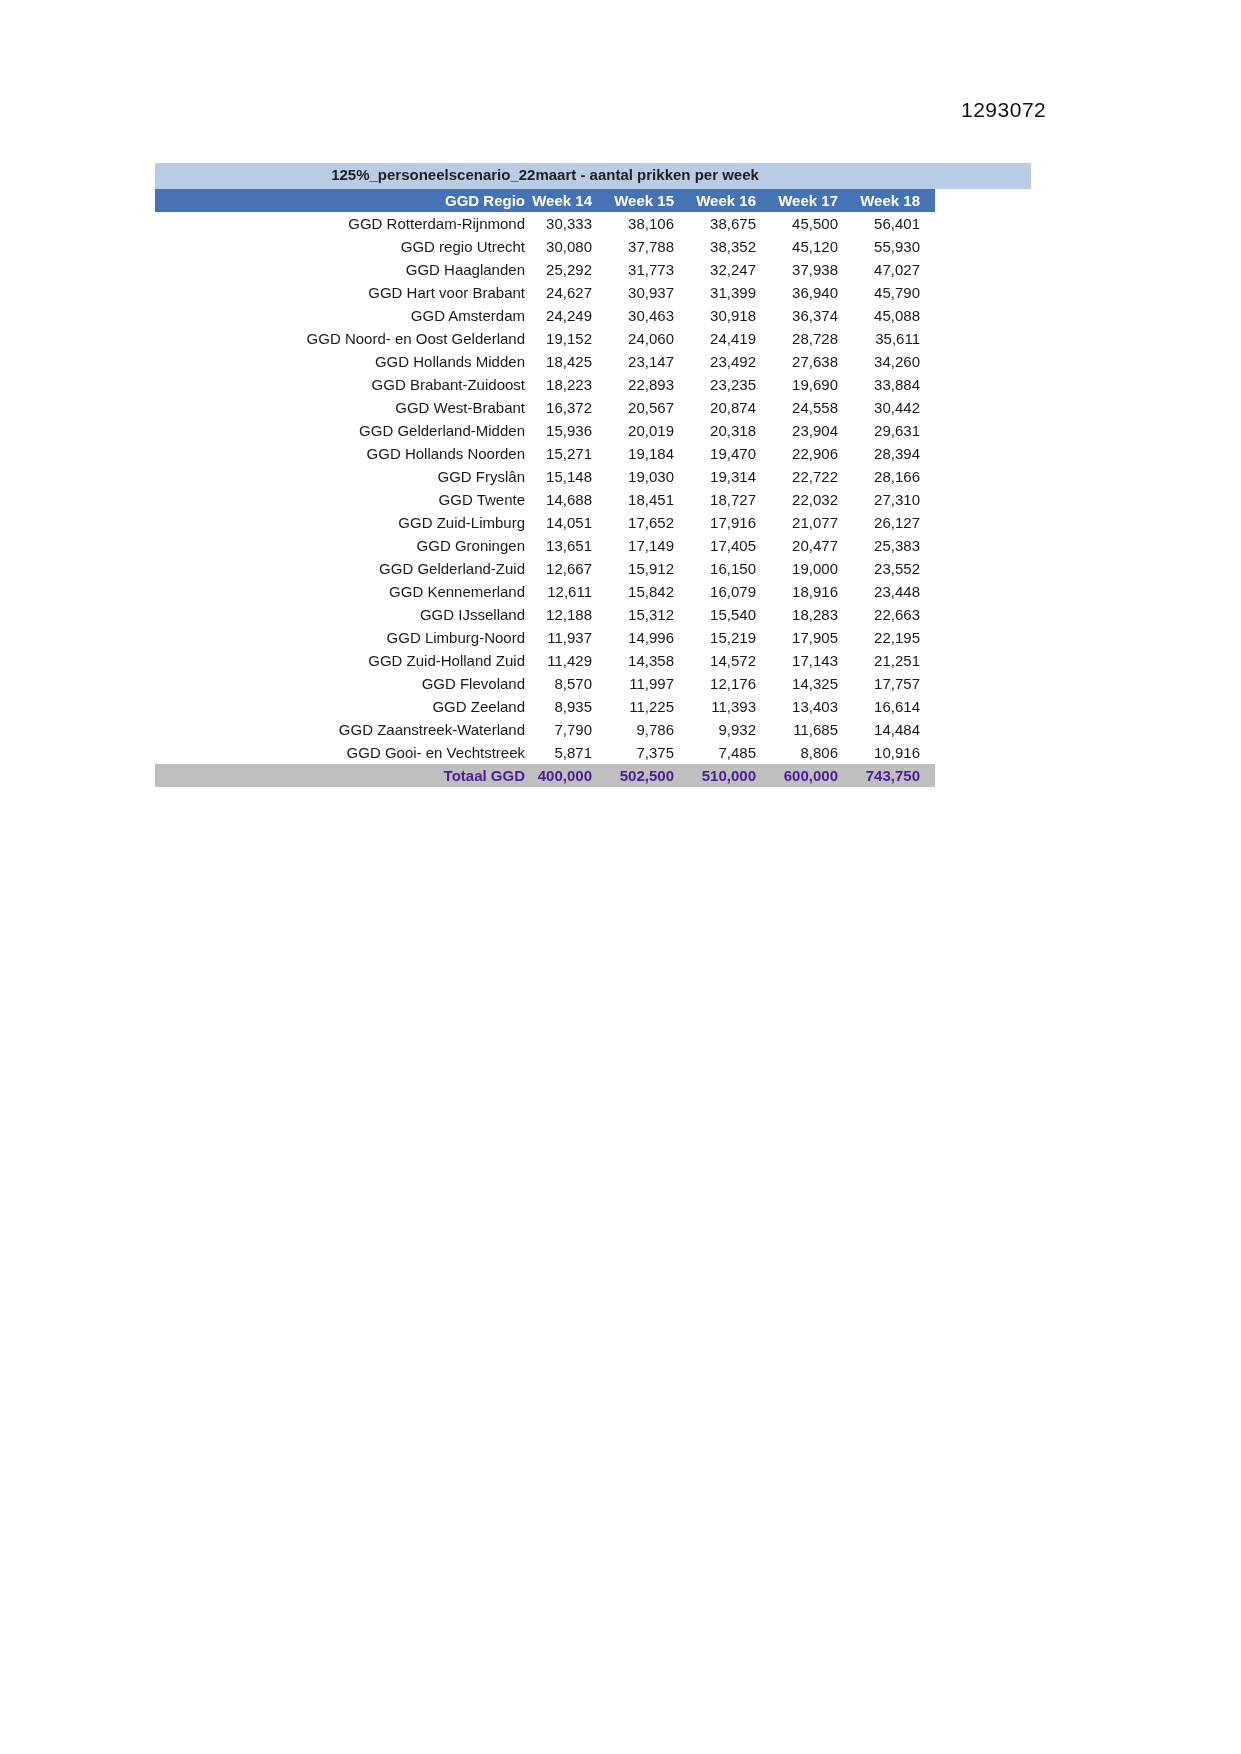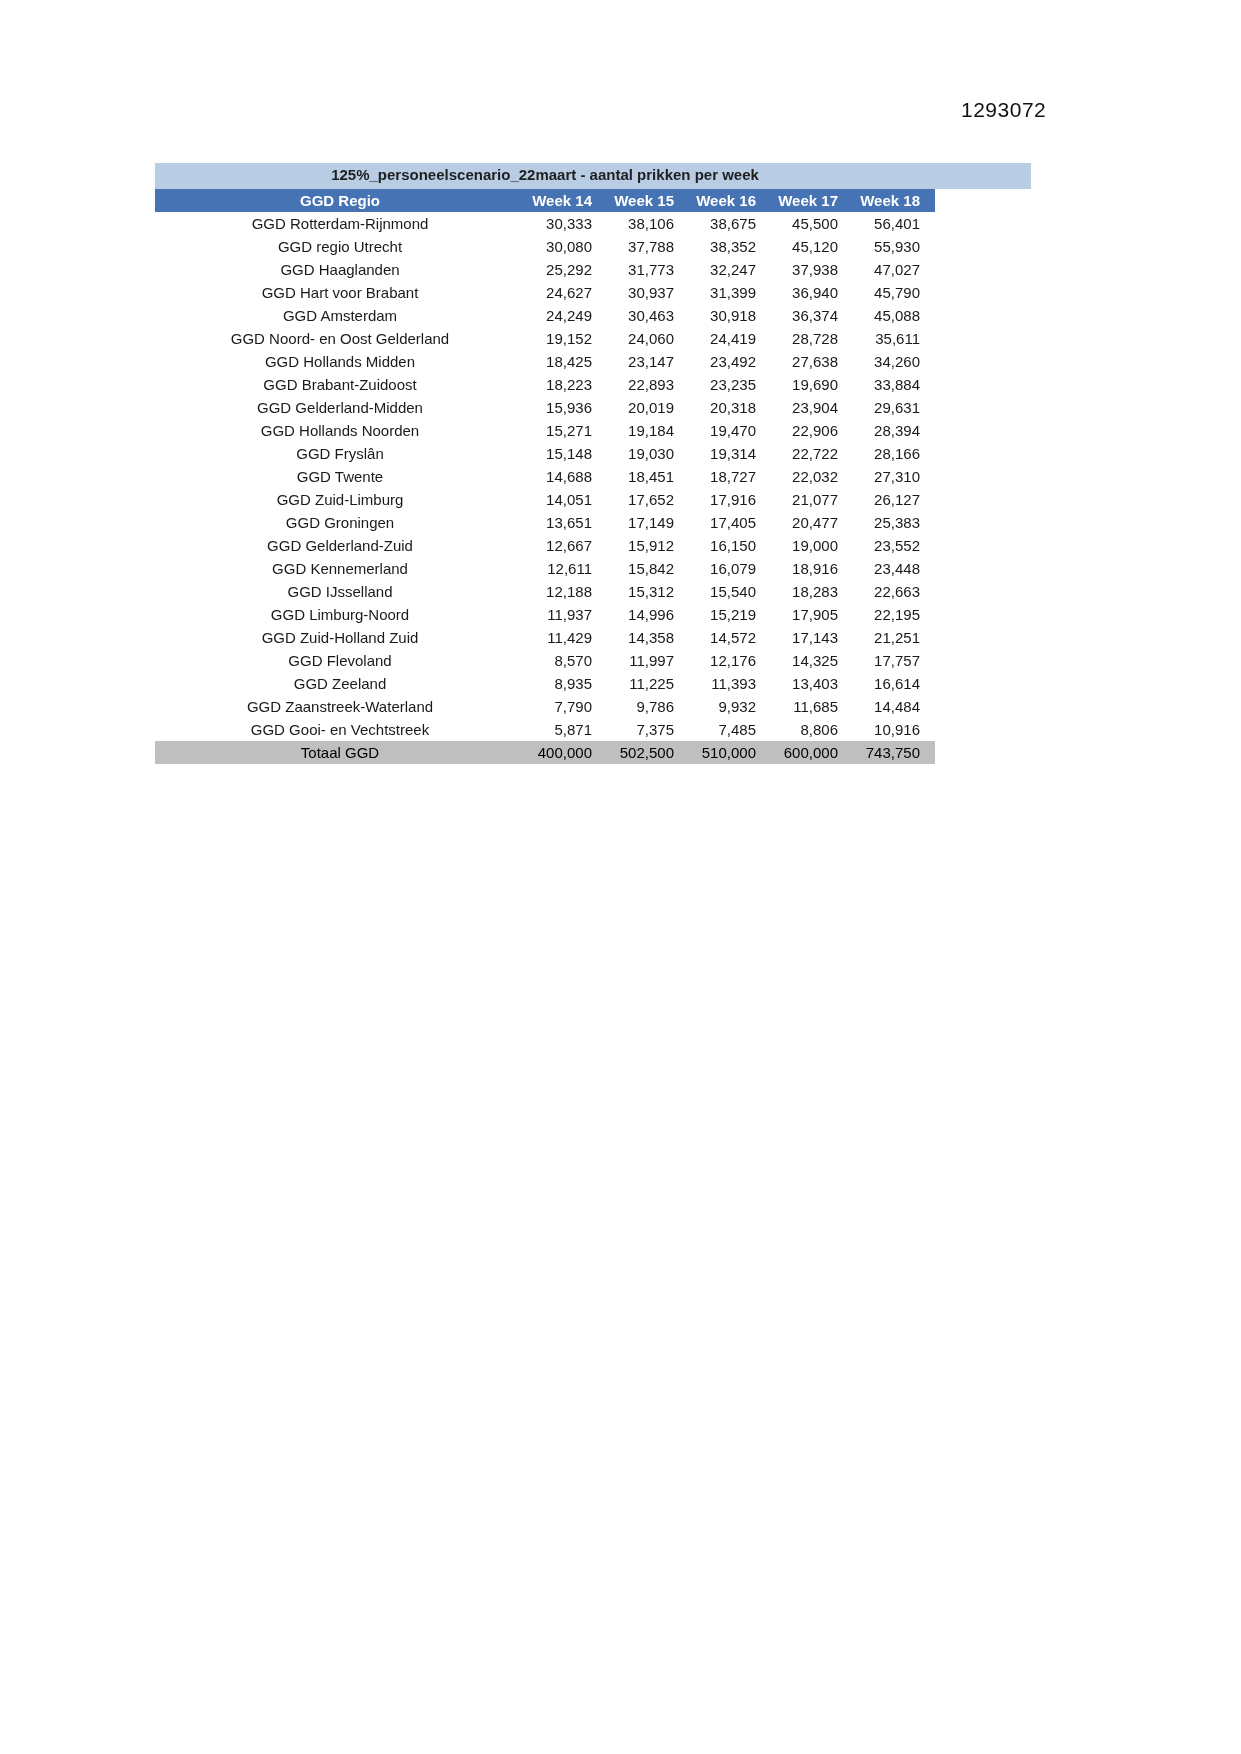--- a/index.html
+++ b/index.html
@@ -51,31 +51,31 @@
     font-size: 15px;
     white-space: nowrap;
     overflow: hidden;
   }
   thead th {
     background: #4673b4;
     color: #ffffff;
     font-weight: bold;
   }
   th.region, td.region {
-    text-align: center;
+    text-align: right;
   }
   th.num, td.num {
     text-align: right;
     padding-right: 15px;
   }
   tbody td { background: #ffffff; color: #1a1a1a; }
   tfoot td {
     background: #bfbfbf;
-    color: #000000;
-    font-weight: normal;
+    color: #4c1d95;
+    font-weight: bold;
   }
 </style>
 </head>
 <body>
 
 <div class="page-number">1293072</div>
 
 <div class="table-wrap">
   <div class="title-bar">
     <div class="title-inner">125%_personeelscenario_22maart - aantal prikken per week</div>
@@ -158,20 +158,28 @@
         </tr>
         <tr>
           <td class="region">GGD Brabant-Zuidoost</td>
           <td class="num">18,223</td>
           <td class="num">22,893</td>
           <td class="num">23,235</td>
           <td class="num">19,690</td>
           <td class="num">33,884</td>
         </tr>
         <tr>
+          <td class="region">GGD West-Brabant</td>
+          <td class="num">16,372</td>
+          <td class="num">20,567</td>
+          <td class="num">20,874</td>
+          <td class="num">24,558</td>
+          <td class="num">30,442</td>
+        </tr>
+        <tr>
           <td class="region">GGD Gelderland-Midden</td>
           <td class="num">15,936</td>
           <td class="num">20,019</td>
           <td class="num">20,318</td>
           <td class="num">23,904</td>
           <td class="num">29,631</td>
         </tr>
         <tr>
           <td class="region">GGD Hollands Noorden</td>
           <td class="num">15,271</td>

